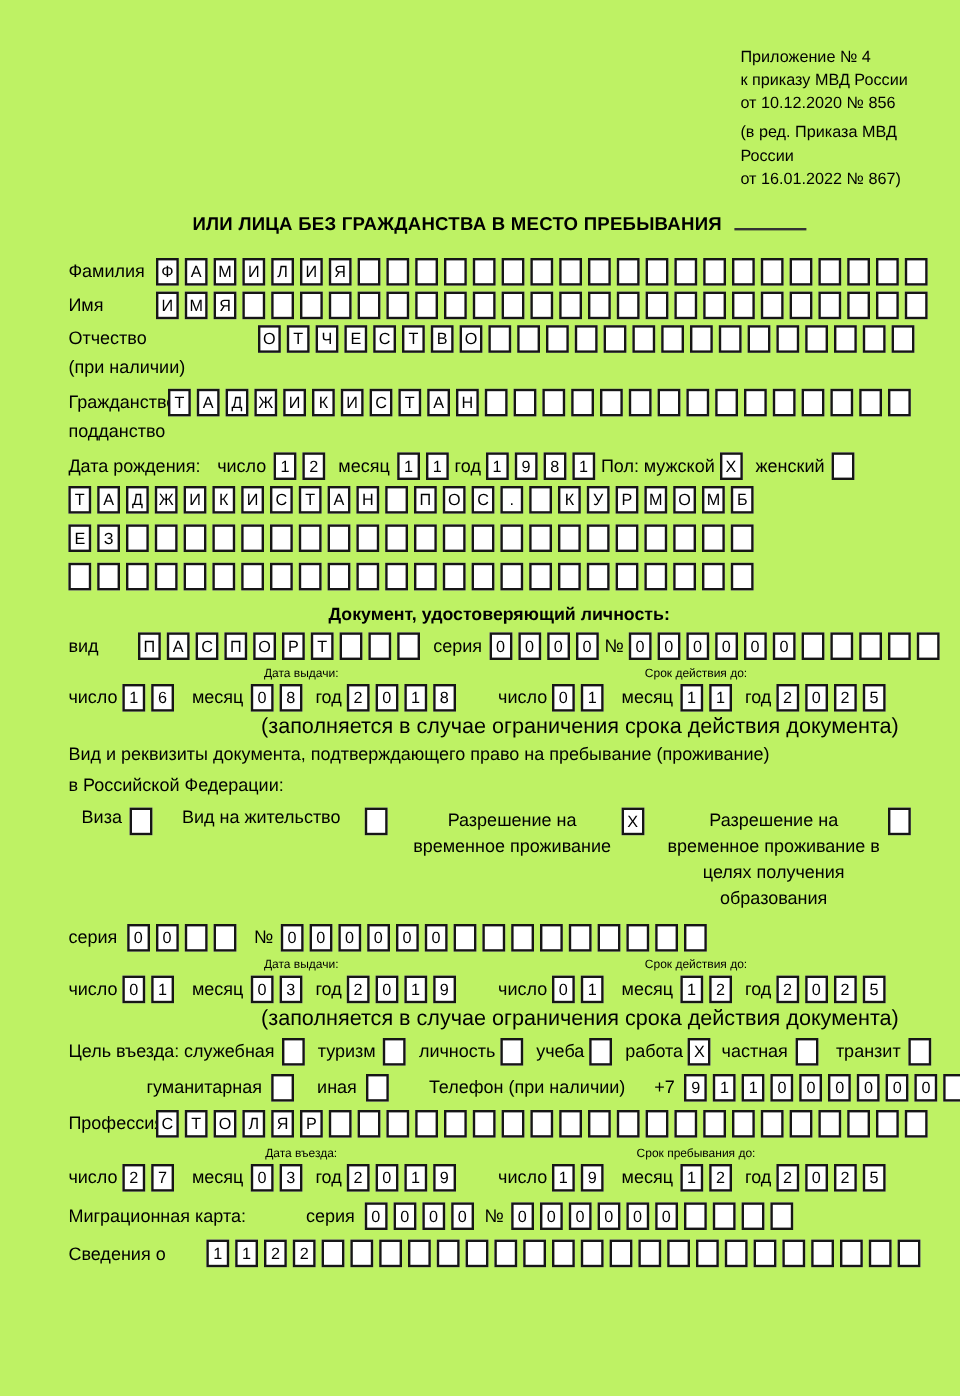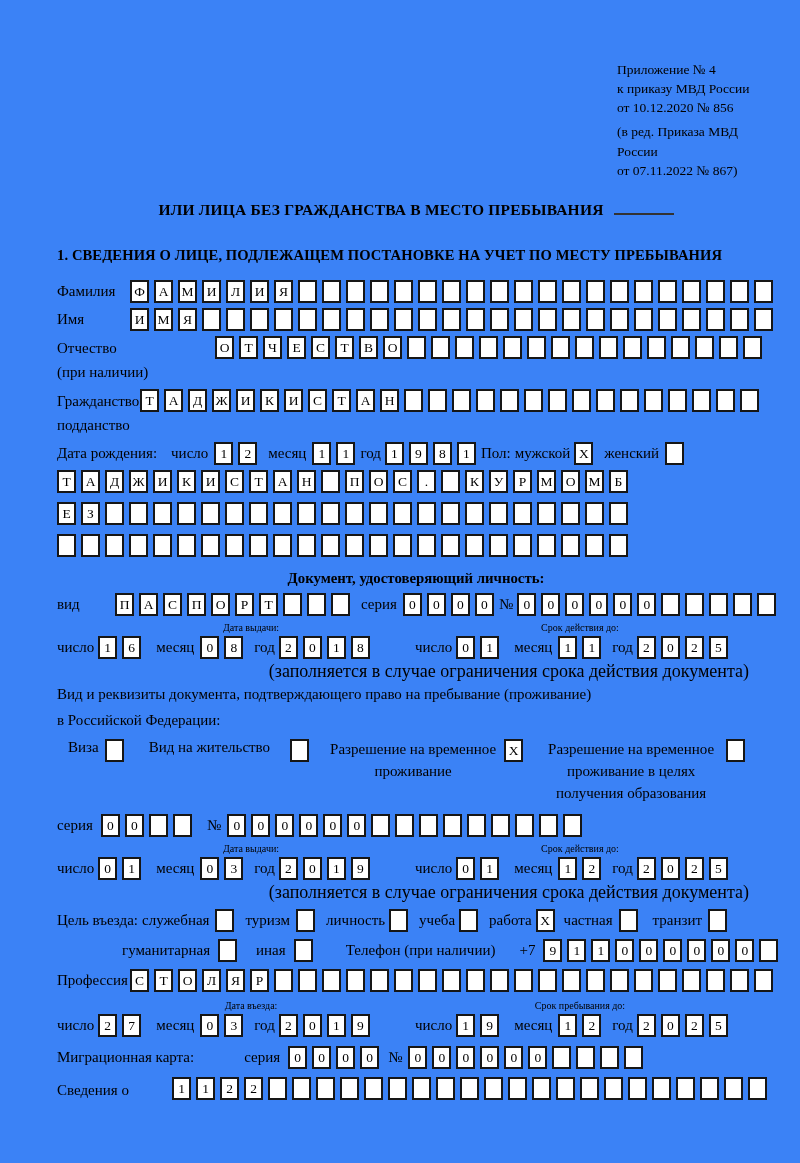--- a/index.html
+++ b/index.html
@@ -1,18 +1,18 @@
 <!DOCTYPE html>
 <html><head>
 <meta charset="utf-8">
 <style>
   html,body{margin:0;padding:0;background:#e8e8e8;}
-  .page{width:800px;height:1163px;background:#3b82f6;margin:0 auto;position:relative;
-        font-family:Liberation Serif, serif;color:#000;
-        box-sizing:border-box;padding:60px 25px 0 57px;overflow:hidden;}
+  .page{width:800px;height:1163px;background:#bef264;margin:0 auto;position:relative;
+        font-family:Liberation Sans, sans-serif;color:#000;
+        box-sizing:border-box;padding:38px 25px 0 57px;overflow:hidden;}
   .annex{margin-left:560px;font-size:13.5px;line-height:1.42;}
   .annex .sub{margin-top:5px;}
   .form-label{text-align:right;padding-right:33px;font-weight:bold;font-size:15px;margin-top:20px;letter-spacing:.5px;}
   .title{text-align:center;font-weight:bold;font-size:15.5px;line-height:1.5;margin-top:18px;letter-spacing:.2px;}
   .blank-line{display:inline-block;width:60px;border-bottom:2px solid #333;height:13px;margin-left:10px;}
   .sec-heading{font-weight:bold;font-size:14.6px;margin-top:26px;letter-spacing:.1px;}
   .body{margin-top:16px;font-size:15px;}
   .crow{display:flex;align-items:center;margin-bottom:5px;}
   .crow-top{display:flex;align-items:flex-start;margin-bottom:5px;}
   .cells{display:flex;flex-wrap:nowrap;}
@@ -46,30 +46,29 @@
 <body>
 
 <div class="page">
 
   <div class="annex">
     <div>Приложение № 4</div>
     <div>к приказу МВД России</div>
     <div>от 10.12.2020 № 856</div>
     <div class="sub">
       <div>(в ред. Приказа МВД России</div>
-      <div>от 07.11.2022 № 867)</div>
+      <div>от 16.01.2022 № 867)</div>
     </div>
   </div>
 
 
   <div class="title">
     <div><span>ИЛИ ЛИЦА БЕЗ ГРАЖДАНСТВА В МЕСТО ПРЕБЫВАНИЯ</span><span class="blank-line"></span></div>
   </div>
 
-  <div class="sec-heading">1. СВЕДЕНИЯ О ЛИЦЕ, ПОДЛЕЖАЩЕМ ПОСТАНОВКЕ НА УЧЕТ ПО МЕСТУ ПРЕБЫВАНИЯ</div>
 
   <div class="body">
 
     <div class="crow">
       <span class="lbl w73">Фамилия</span>
       <span class="cells">
           <span class="cell">Ф</span>
           <span class="cell">А</span>
           <span class="cell">М</span>
           <span class="cell">И</span>

